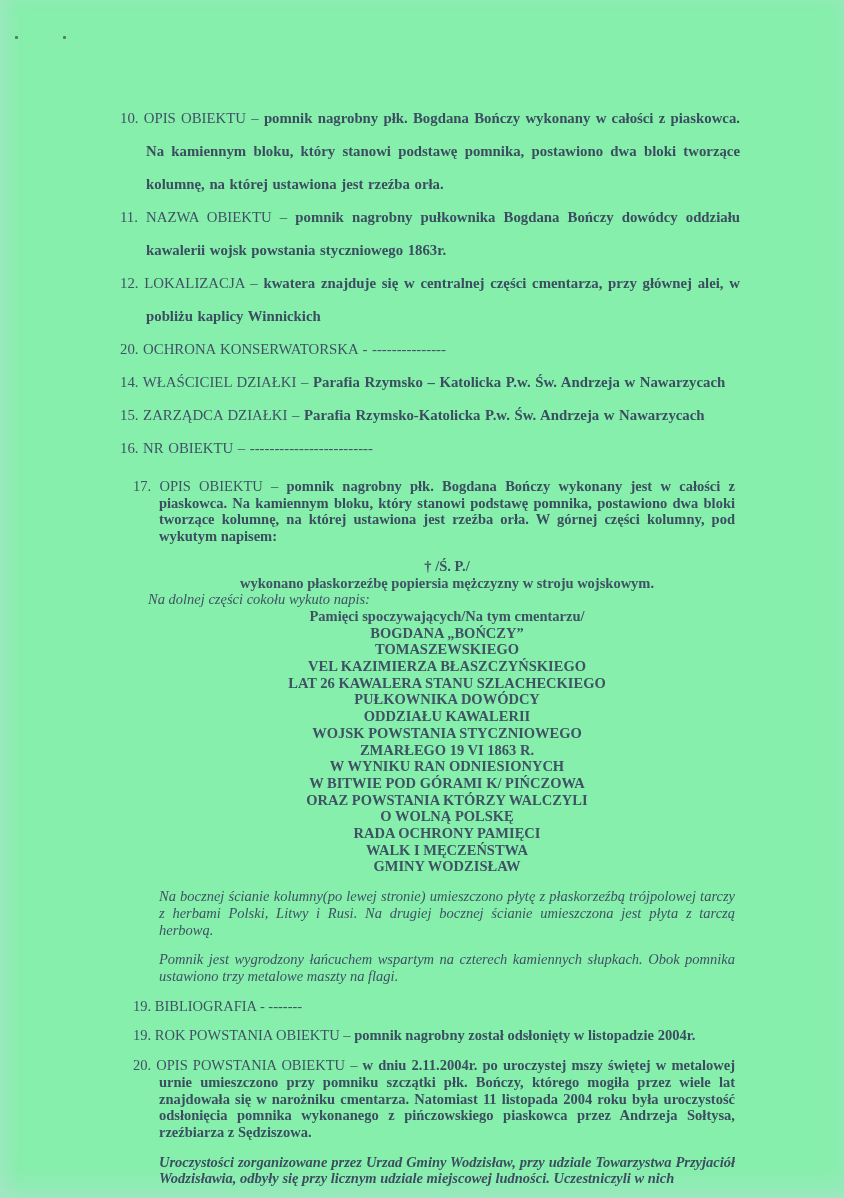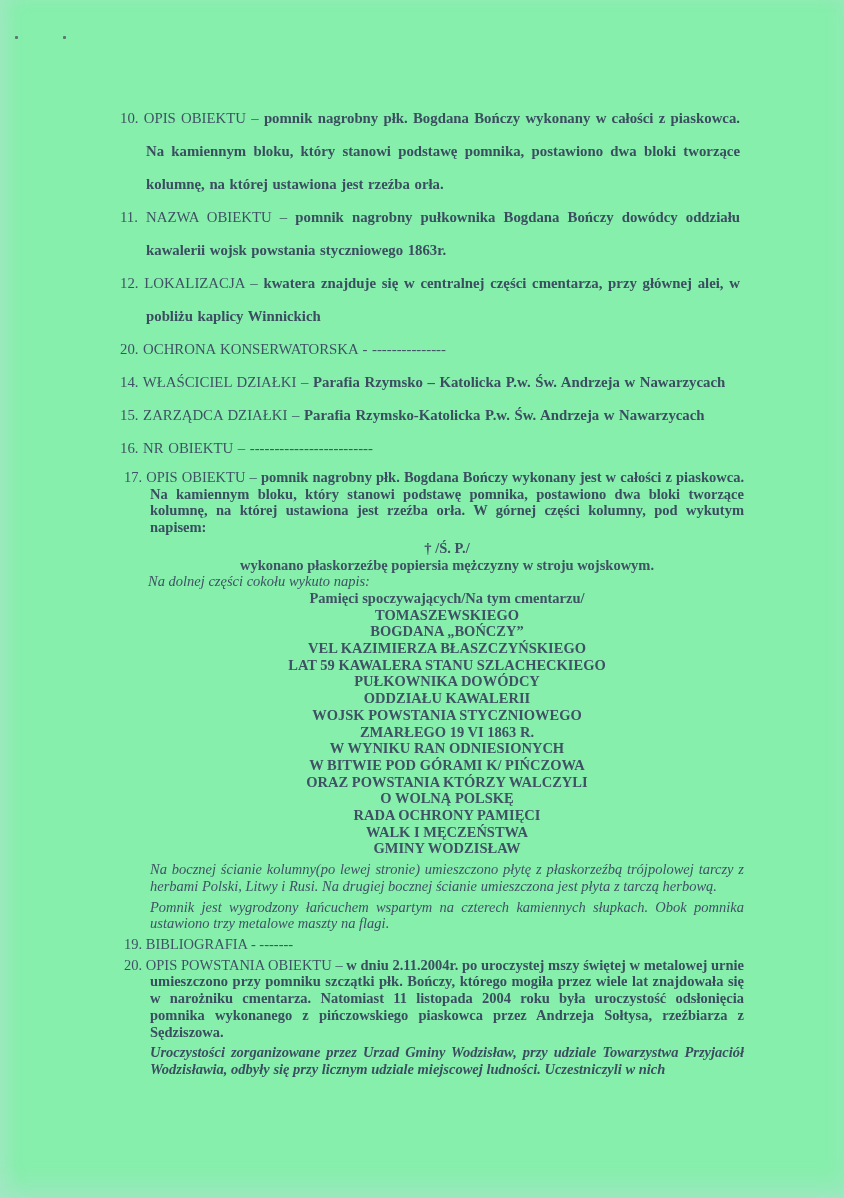--- a/index.html
+++ b/index.html
@@ -16,21 +16,21 @@
   }
   .speck{position:absolute;width:3px;height:3px;background:#4a4f55;border-radius:1px;opacity:.75;}
   .s1{left:15px;top:36px;}
   .s2{left:63px;top:36px;}
   .content{position:absolute;left:120px;top:102px;color:#3f5264;}
   
   .sec1{width:620px;font-size:14.8px;line-height:33px;word-spacing:.06em;}
   .sec1 p{margin:0;text-align:justify;padding-left:26px;text-indent:-26px;}
   
   .sec2{width:628px;font-size:14.5px;line-height:16.7px;}
-  .sec2 p{margin:4px;}
+  .sec2 p{margin:13px;}
   .just{text-align:justify;padding-left:26px;text-indent:-26px;}
   .ind{padding-left:26px;text-indent:0;text-align:justify;font-style:italic;}
   .bline{padding-left:26px;font-weight:bold;text-align:center;}
   .rline{padding-left:28px;font-style:italic;}
   b{font-weight:bold;color:#3b4e60;}
   .mt17{margin-top:17px;}
 </style>
 </head>
 <body>
 
@@ -49,39 +49,40 @@
       <p><span>15.</span> <span>ZARZĄDCA DZIAŁKI –</span> <b>Parafia Rzymsko-Katolicka P.w. Św. Andrzeja w Nawarzycach</b></p>
       <p><span>16.</span> <span>NR OBIEKTU –</span> <span>-------------------------</span></p>
     </div>
 
     <div class="sec2">
       <p class="just"><span>17.</span> <span>OPIS OBIEKTU –</span> <b>pomnik nagrobny płk. Bogdana Bończy wykonany jest w całości z piaskowca. Na kamiennym bloku, który stanowi podstawę pomnika, postawiono dwa bloki tworzące kolumnę, na której ustawiona jest rzeźba orła. W górnej części kolumny, pod wykutym napisem:</b></p>
       <div class="bline">† /Ś. P./</div>
       <div class="bline">wykonano płaskorzeźbę popiersia mężczyzny w stroju wojskowym.</div>
       <div class="rline">Na dolnej części cokołu wykuto napis:</div>
       <div class="bline">Pamięci spoczywających/Na tym cmentarzu/</div>
+      <div class="bline">BOGDANA  „BOŃCZY”</div>
       <div class="bline">TOMASZEWSKIEGO</div>
-      <div class="bline">BOGDANA  „BOŃCZY”</div>
       <div class="bline">VEL KAZIMIERZA BŁASZCZYŃSKIEGO</div>
-      <div class="bline">LAT 59 KAWALERA STANU SZLACHECKIEGO</div>
+      <div class="bline">LAT 26 KAWALERA STANU SZLACHECKIEGO</div>
       <div class="bline">PUŁKOWNIKA DOWÓDCY</div>
       <div class="bline">ODDZIAŁU KAWALERII</div>
       <div class="bline">WOJSK POWSTANIA STYCZNIOWEGO</div>
       <div class="bline">ZMARŁEGO 19 VI 1863 R.</div>
       <div class="bline">W WYNIKU RAN ODNIESIONYCH</div>
       <div class="bline">W BITWIE POD GÓRAMI K/ PIŃCZOWA</div>
       <div class="bline">ORAZ POWSTANIA KTÓRZY WALCZYLI</div>
       <div class="bline">O WOLNĄ POLSKĘ</div>
       <div class="bline">RADA OCHRONY PAMIĘCI</div>
       <div class="bline">WALK I MĘCZEŃSTWA</div>
       <div class="bline">GMINY WODZISŁAW</div>
       <p class="ind">Na bocznej ścianie kolumny(po lewej stronie) umieszczono płytę z płaskorzeźbą trójpolowej tarczy z herbami Polski, Litwy i Rusi. Na drugiej bocznej ścianie umieszczona jest płyta z tarczą herbową.</p>
       <p class="ind">Pomnik jest wygrodzony łańcuchem wspartym na czterech kamiennych słupkach. Obok pomnika ustawiono trzy metalowe maszty na flagi.</p>
 
       <p class="just"><span>19.</span> <span>BIBLIOGRAFIA  -</span> <span>-------</span></p>
 
+      <p class="just mt17"><span>19.</span> <span>ROK POWSTANIA OBIEKTU –</span> <b>pomnik nagrobny został odsłonięty w listopadzie 2004r.</b></p>
 
       <p class="just mt17"><span>20.</span> <span>OPIS POWSTANIA OBIEKTU –</span> <b>w dniu 2.11.2004r. po uroczystej mszy świętej w metalowej urnie umieszczono przy pomniku szczątki płk. Bończy, którego mogiła przez wiele lat znajdowała się w narożniku cmentarza. Natomiast 11 listopada 2004 roku była uroczystość odsłonięcia pomnika wykonanego z pińczowskiego piaskowca przez Andrzeja Sołtysa, rzeźbiarza z Sędziszowa.</b></p>
       <p class="ind"><b>Uroczystości zorganizowane przez Urzad Gminy Wodzisław, przy udziale Towarzystwa Przyjaciół Wodzisławia, odbyły się przy licznym udziale miejscowej ludności. Uczestniczyli w nich</b></p>
     </div>
 
   </div>
 </div>
 
 </body></html>

